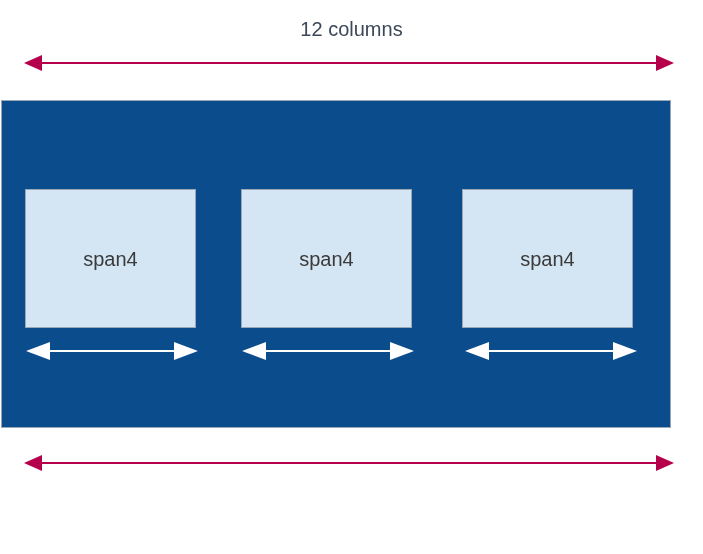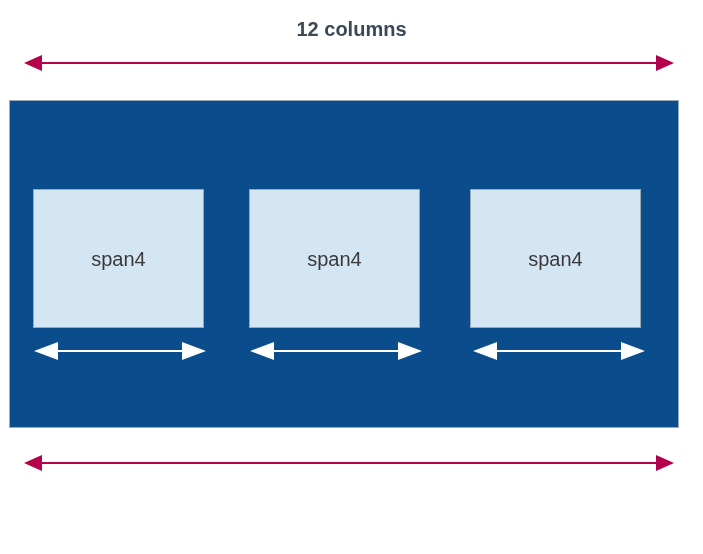--- a/index.html
+++ b/index.html
@@ -26,42 +26,41 @@
     color: #3C4858;
     font-size: 20px;
     line-height: 24px;
     white-space: nowrap;
     font-family: "Liberation Sans", sans-serif;
   }
   #caption-top {
     left: 0;
     top: 17px;
     width: 703px;
-    font-weight: bold;
   }
   #caption-bottom {
     left: 0;
     top: 504px;
     width: 703px;
   }
 
   
   .measure-arrow {
     position: absolute;
     left: 18px;
     width: 662px;
     height: 26px;
   }
   #measure-top   { top: 50px; }
   #measure-bottom{ top: 450px; }
 
   
   #grid-container {
     position: absolute;
-    left: 9px;
+    left: 1px;
     top: 100px;
     width: 670px;
     height: 328px;
     background: #0B4C8C;
     border: 1px solid #9aa7b4;
     box-sizing: border-box;
   }
 
   
   .span-box {

